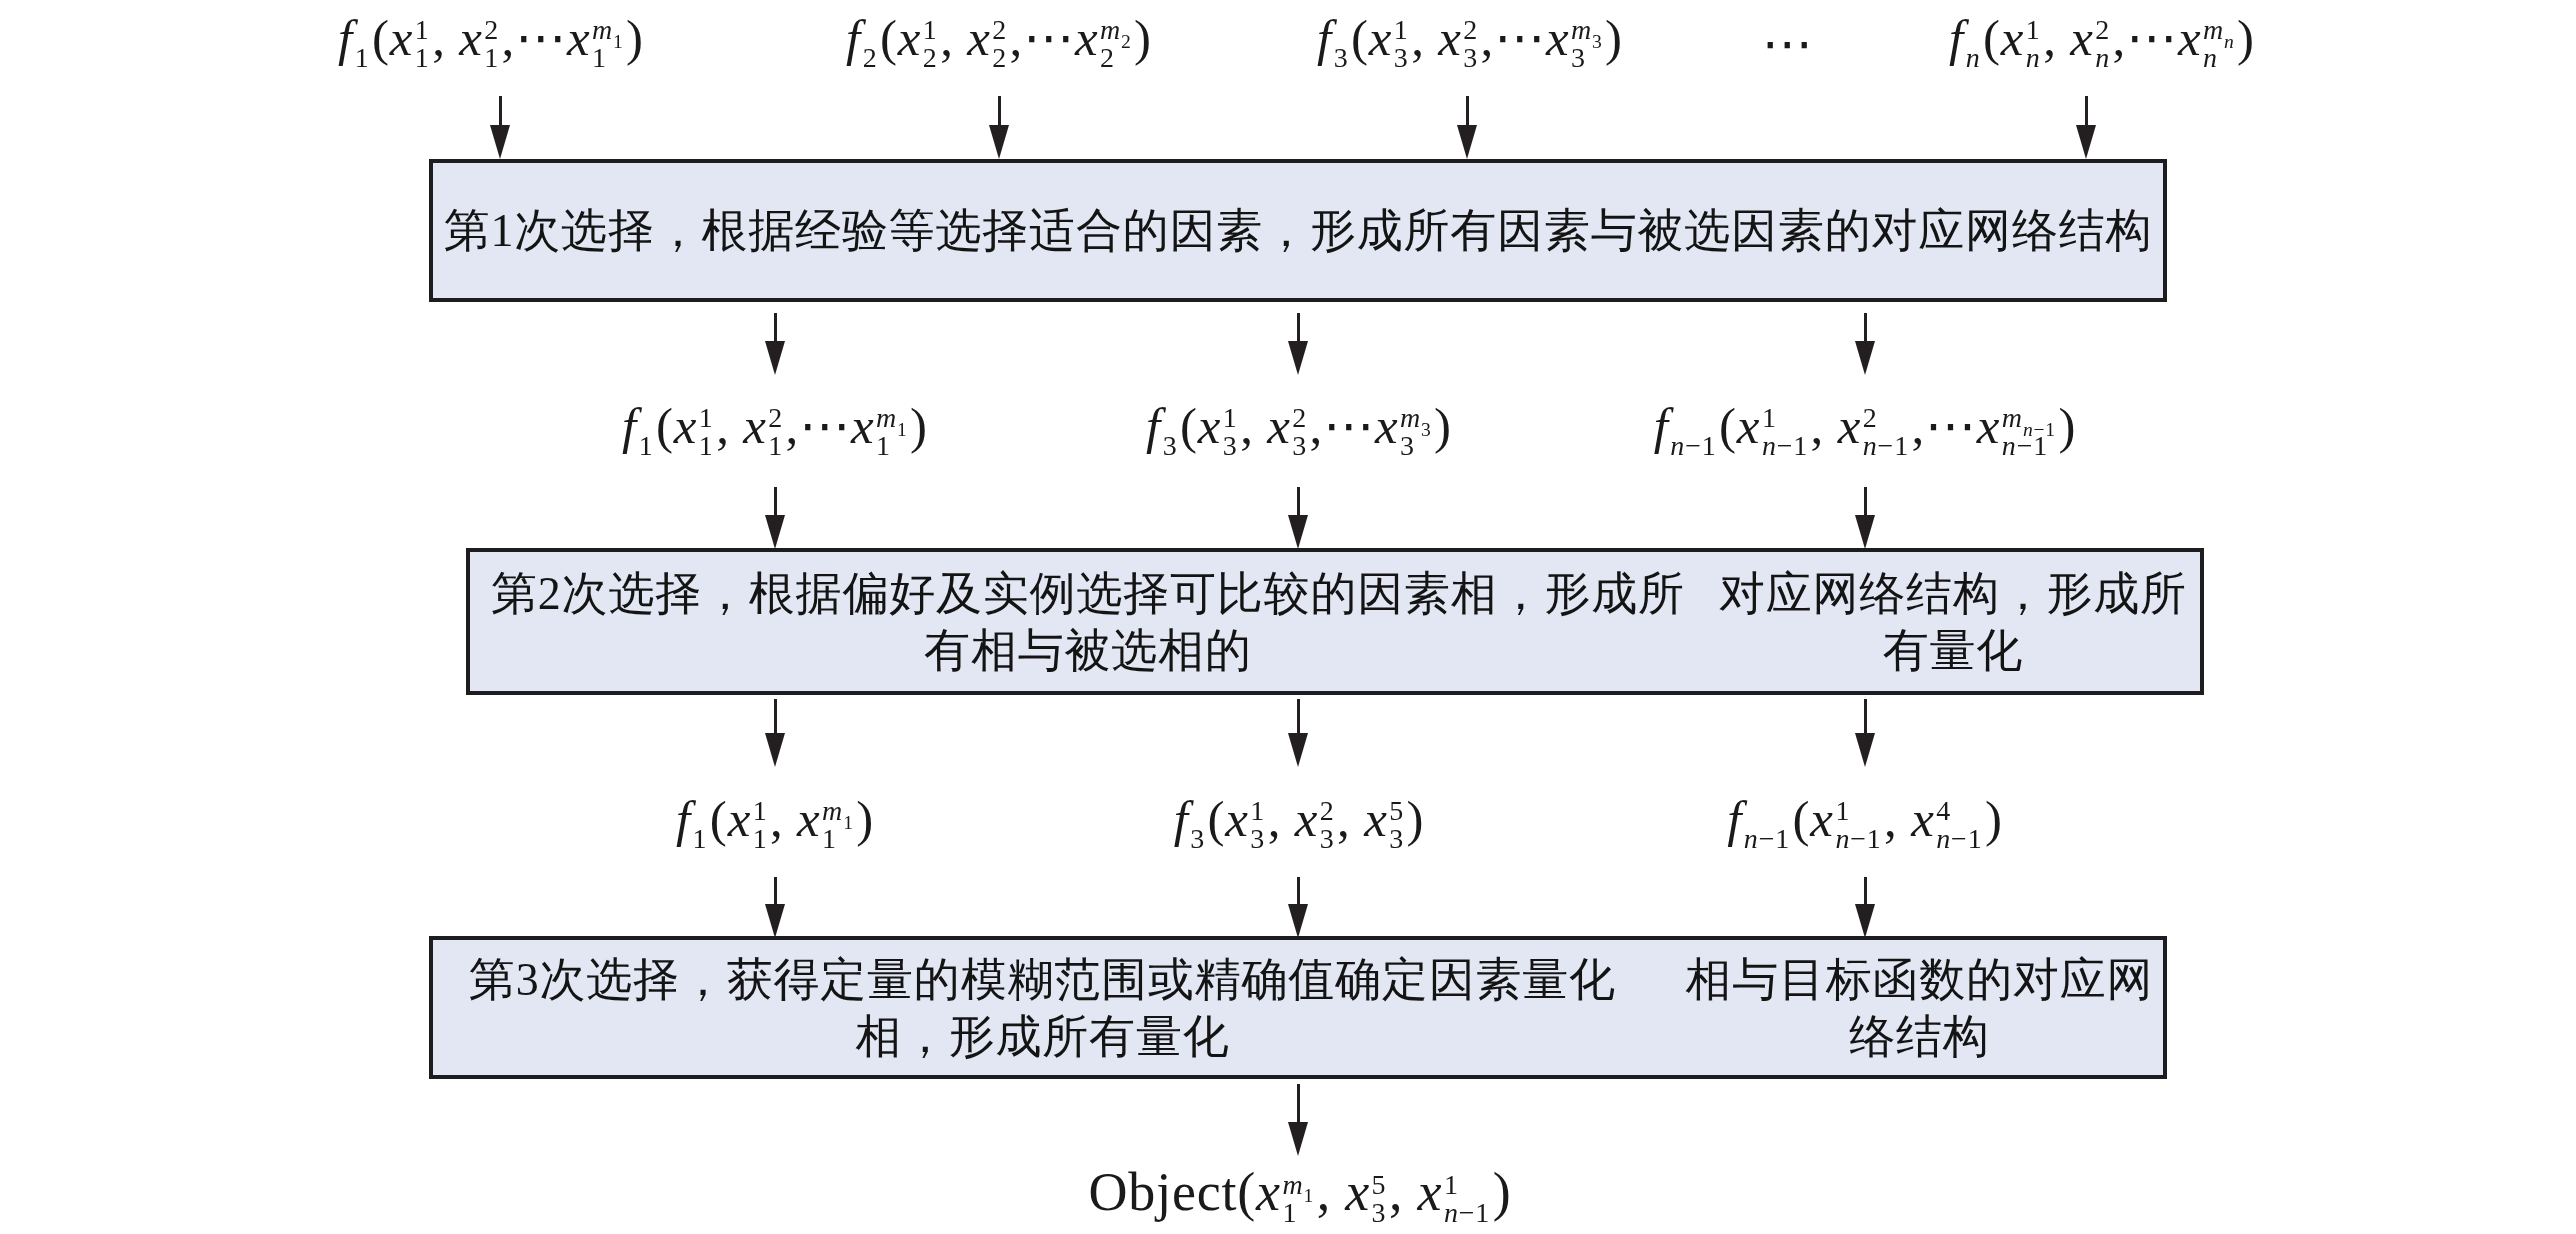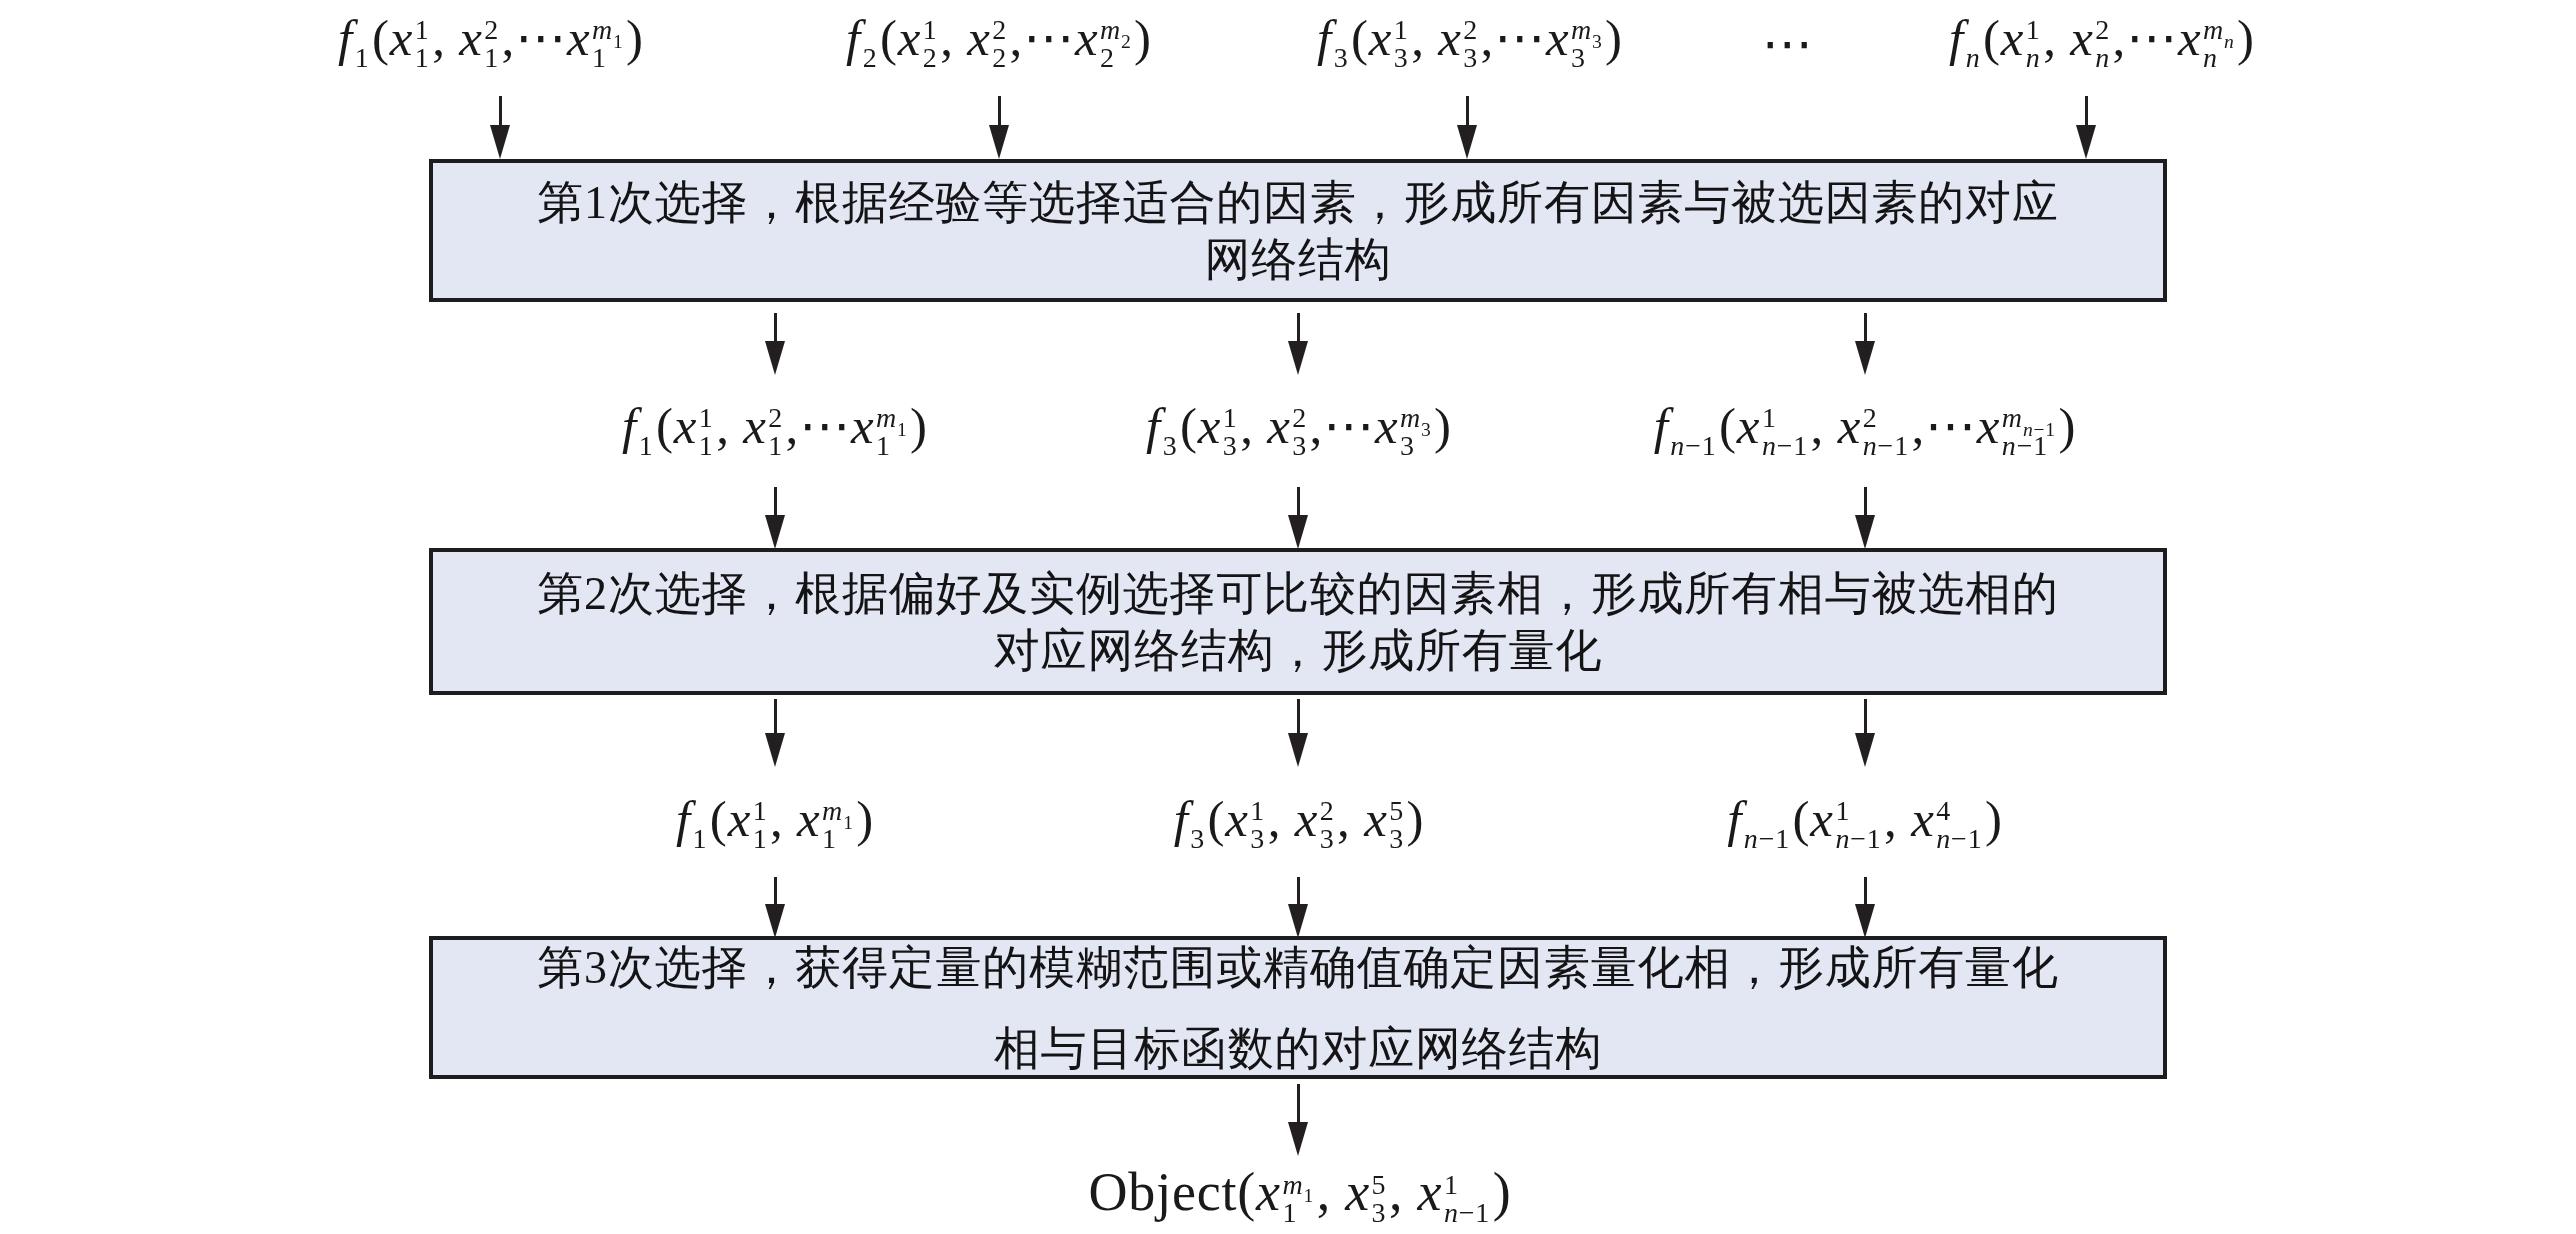--- a/index.html
+++ b/index.html
@@ -13,21 +13,21 @@
   .ss{display:inline-flex;flex-direction:column;vertical-align:middle;line-height:1;
       margin:0 2.5px 0 1.6px;transform:translateY(1.6px);}
   .ss .sup,.ss .sub{font-size:28px;height:30px;display:flex;align-items:flex-end;}
   .ss .sub{align-items:flex-start;}
   .ss .nsub{font-size:19.6px;position:relative;top:7.4px;}
   .dots{position:absolute;transform:translate(-50%,-50%);font-size:51px;letter-spacing:1.6px;}
 
   
   .box{position:absolute;left:429px;width:1738px;box-sizing:border-box;
        background:#e2e7f3;border:4.9px solid #1d1d1f;
-       display:flex;flex-direction:column;justify-content:center;align-items:center;
+       display:flex;flex-direction:row;justify-content:center;align-items:center;
        font-size:46px;line-height:57px;text-align:center;color:#141414;letter-spacing:0.8px;}
 
   
   .arrow{position:absolute;width:21px;}
   .arrow .shaft{position:absolute;left:9px;top:0;width:3.3px;height:calc(100% - 33px);background:#231f20;}
   .arrow .head{position:absolute;left:0;bottom:0;width:0;height:0;
                border-left:10.6px solid transparent;border-right:10.6px solid transparent;
                border-top:34px solid #231f20;}
 </style>
 </head>
@@ -283,21 +283,21 @@
     </div>
   <div class="arrow" style="left:1288px;top:487px;height:62px;">
       <div class="shaft"></div>
       <div class="head"></div>
     </div>
   <div class="arrow" style="left:1855px;top:487px;height:62px;">
       <div class="shaft"></div>
       <div class="head"></div>
     </div>
 
-  <div class="box" style="top:548px;height:147px;">
+  <div class="box" style="top:548px;height:147px;margin-left:37px;">
     <span>第2次选择，根据偏好及实例选择可比较的因素相，形成所有相与被选相的</span>
     <span>对应网络结构，形成所有量化</span>
   </div>
 
   <div class="arrow" style="left:765px;top:699px;height:68px;">
       <div class="shaft"></div>
       <div class="head"></div>
     </div>
   <div class="arrow" style="left:1288px;top:699px;height:68px;">
       <div class="shaft"></div>

